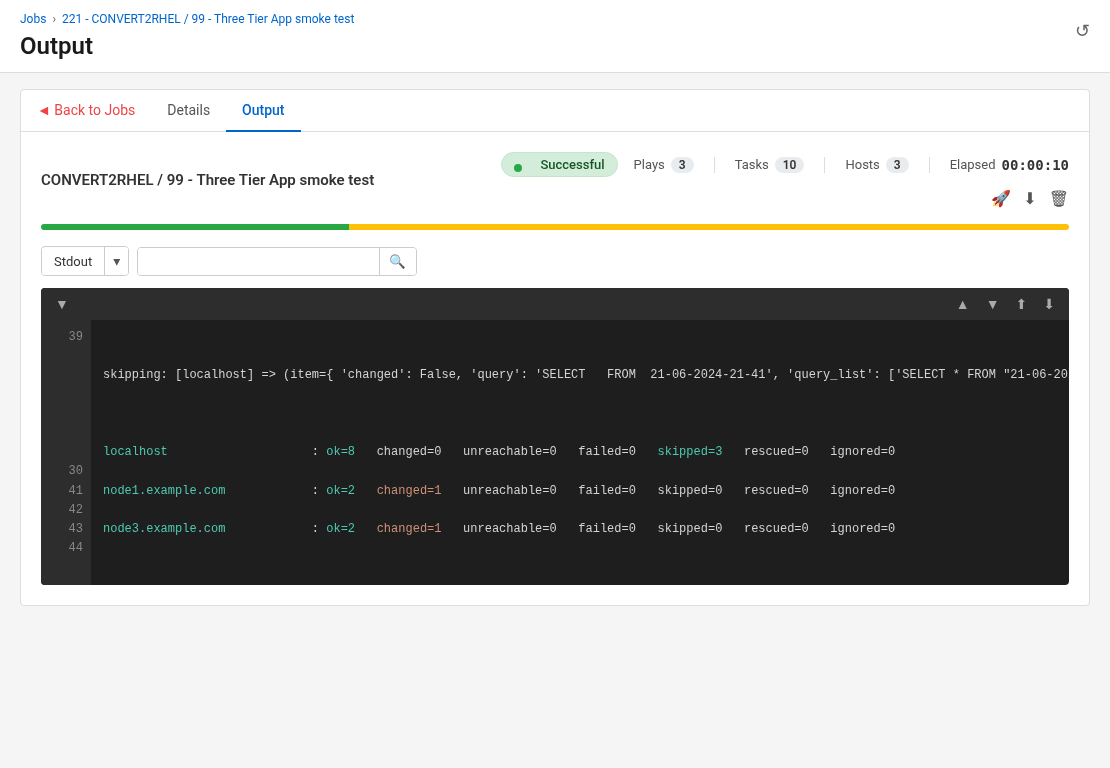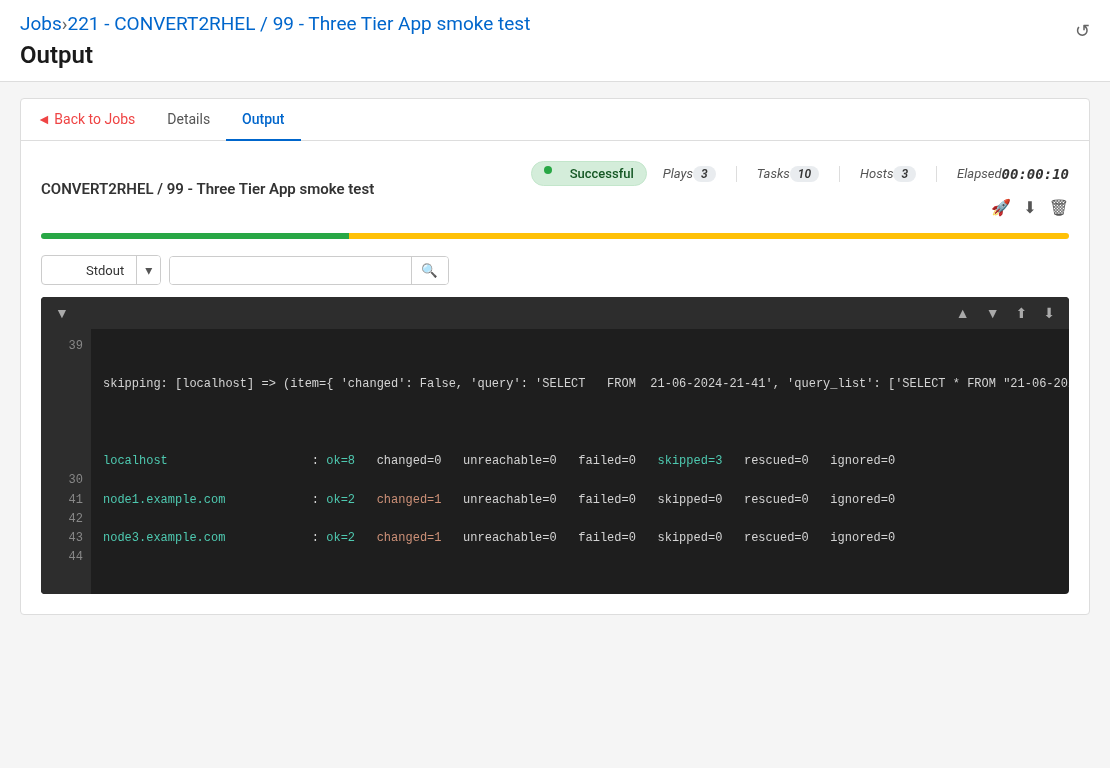--- a/index.html
+++ b/index.html
@@ -1,63 +1,63 @@
 <!DOCTYPE html>
 <html><head>
   <meta charset="utf-8">
   <style>
     * { box-sizing: border-box; margin: 0; padding: 0; }
     body { font-family: -apple-system, BlinkMacSystemFont, 'Segoe UI', Roboto, sans-serif; background: #f5f5f5; color: #333; font-size: 14px; }
     
     
     .top-header { background: #fff; padding: 12px 20px; border-bottom: 1px solid #ddd; }
-    .breadcrumb { display: flex; align-items: center; font-size: 19px; color: #0066cc; margin-bottom: 6px; }
+    .breadcrumb { display: flex; align-items: center; gap: 6px; font-size: 12px; color: #0066cc; margin-bottom: 6px; }
     .breadcrumb span { color: #666; }
     .breadcrumb a { color: #0066cc; text-decoration: none; cursor: pointer; }
     .page-title { font-size: 24px; font-weight: 600; color: #1a1a1a; }
     .header-right { position: absolute; right: 20px; top: 20px; }
     .history-icon { color: #666; font-size: 18px; cursor: pointer; }
 
     
     .main-content { padding: 16px 20px; }
     
     
     .tab-card { background: #fff; border: 1px solid #ddd; border-radius: 4px; }
     .tab-nav { display: flex; align-items: center; border-bottom: 1px solid #ddd; padding: 0 16px; }
     .tab-nav-item { padding: 12px 16px; cursor: pointer; color: #555; font-size: 14px; border-bottom: 2px solid transparent; margin-bottom: -1px; text-decoration: none; }
     .tab-nav-item.back { color: #ef4444; display: flex; align-items: center; gap: 4px; padding-left: 0; }
     .tab-nav-item.active { color: #0066cc; border-bottom-color: #0066cc; font-weight: 500; }
     .tab-content { padding: 20px; }
 
     
     .job-info-row { display: flex; align-items: center; justify-content: space-between; margin-bottom: 16px; }
     .job-title { font-size: 15px; font-weight: 600; line-height: 1.4; max-width: 380px; }
-    .status-badge { display: flex; align-items: flex-start; gap: 18px; padding: 4px 12px; border-radius: 20px; background: #d4edda; color: #155724; font-size: 13px; font-weight: 500; border: 1px solid #c3e6cb; }
+    .status-badge { display: flex; align-items: flex-end; gap: 18px; padding: 4px 12px; border-radius: 20px; background: #d4edda; color: #155724; font-size: 13px; font-weight: 500; border: 1px solid #c3e6cb; }
     .status-badge .dot { width: 8px; height: 8px; border-radius: 50%; background: #28a745; }
     
     
     .stats-row { display: flex; align-items: center; gap: 20px; }
-    .stat-item { display: flex; align-items: center; font-size: 13px; font-style: italic; }
+    .stat-item { display: flex; align-items: center; gap: 6px; font-size: 13px; }
     .stat-label { color: #555; }
     .stat-value { background: #e9ecef; border-radius: 10px; padding: 1px 8px; font-weight: 600; font-size: 12px; }
     .stat-divider { width: 1px; height: 16px; background: #ddd; }
     
     
     .action-icons { display: flex; gap: 12px; align-items: center; margin-top: 8px; }
     .action-icon { cursor: pointer; color: #555; font-size: 16px; }
     .elapsed-value { font-weight: 600; font-family: monospace; font-size: 14px; }
 
     
     .progress-bar-container { height: 6px; border-radius: 3px; overflow: hidden; margin: 12px 0 16px; display: flex; }
     .progress-green { background: #28a745; flex: 3; }
     .progress-orange { background: #ffc107; flex: 7; }
 
     
     .toolbar { display: flex; align-items: center; gap: 8px; margin-bottom: 12px; }
-    .stdout-select { display: flex; align-items: center; gap: 0; border: 1px solid #ccc; border-radius: 4px; overflow: hidden; padding-left: 32px; }
+    .stdout-select { display: flex; align-items: center; gap: 0; border: 1px solid #ccc; border-radius: 4px; overflow: hidden; }
     .stdout-label { padding: 6px 12px; background: #fff; font-size: 13px; }
     .stdout-chevron { padding: 6px 8px; background: #fff; border-left: 1px solid #ccc; cursor: pointer; color: #555; }
     .search-input-wrap { display: flex; align-items: center; border: 1px solid #ccc; border-radius: 4px; overflow: hidden; flex: 1; max-width: 280px; }
     .search-input { border: none; outline: none; padding: 6px 10px; font-size: 13px; flex: 1; }
     .search-btn { background: #fff; border: none; border-left: 1px solid #ccc; padding: 6px 10px; cursor: pointer; color: #555; }
 
     
     .output-terminal { background: #1e1e1e; border-radius: 4px; overflow: hidden; font-family: 'Courier New', monospace; font-size: 12px; position: relative; }
     .terminal-toolbar { display: flex; justify-content: space-between; align-items: center; padding: 6px 10px; background: #2d2d2d; }
     .terminal-btn { background: none; border: none; color: #aaa; cursor: pointer; font-size: 14px; padding: 2px 4px; }

